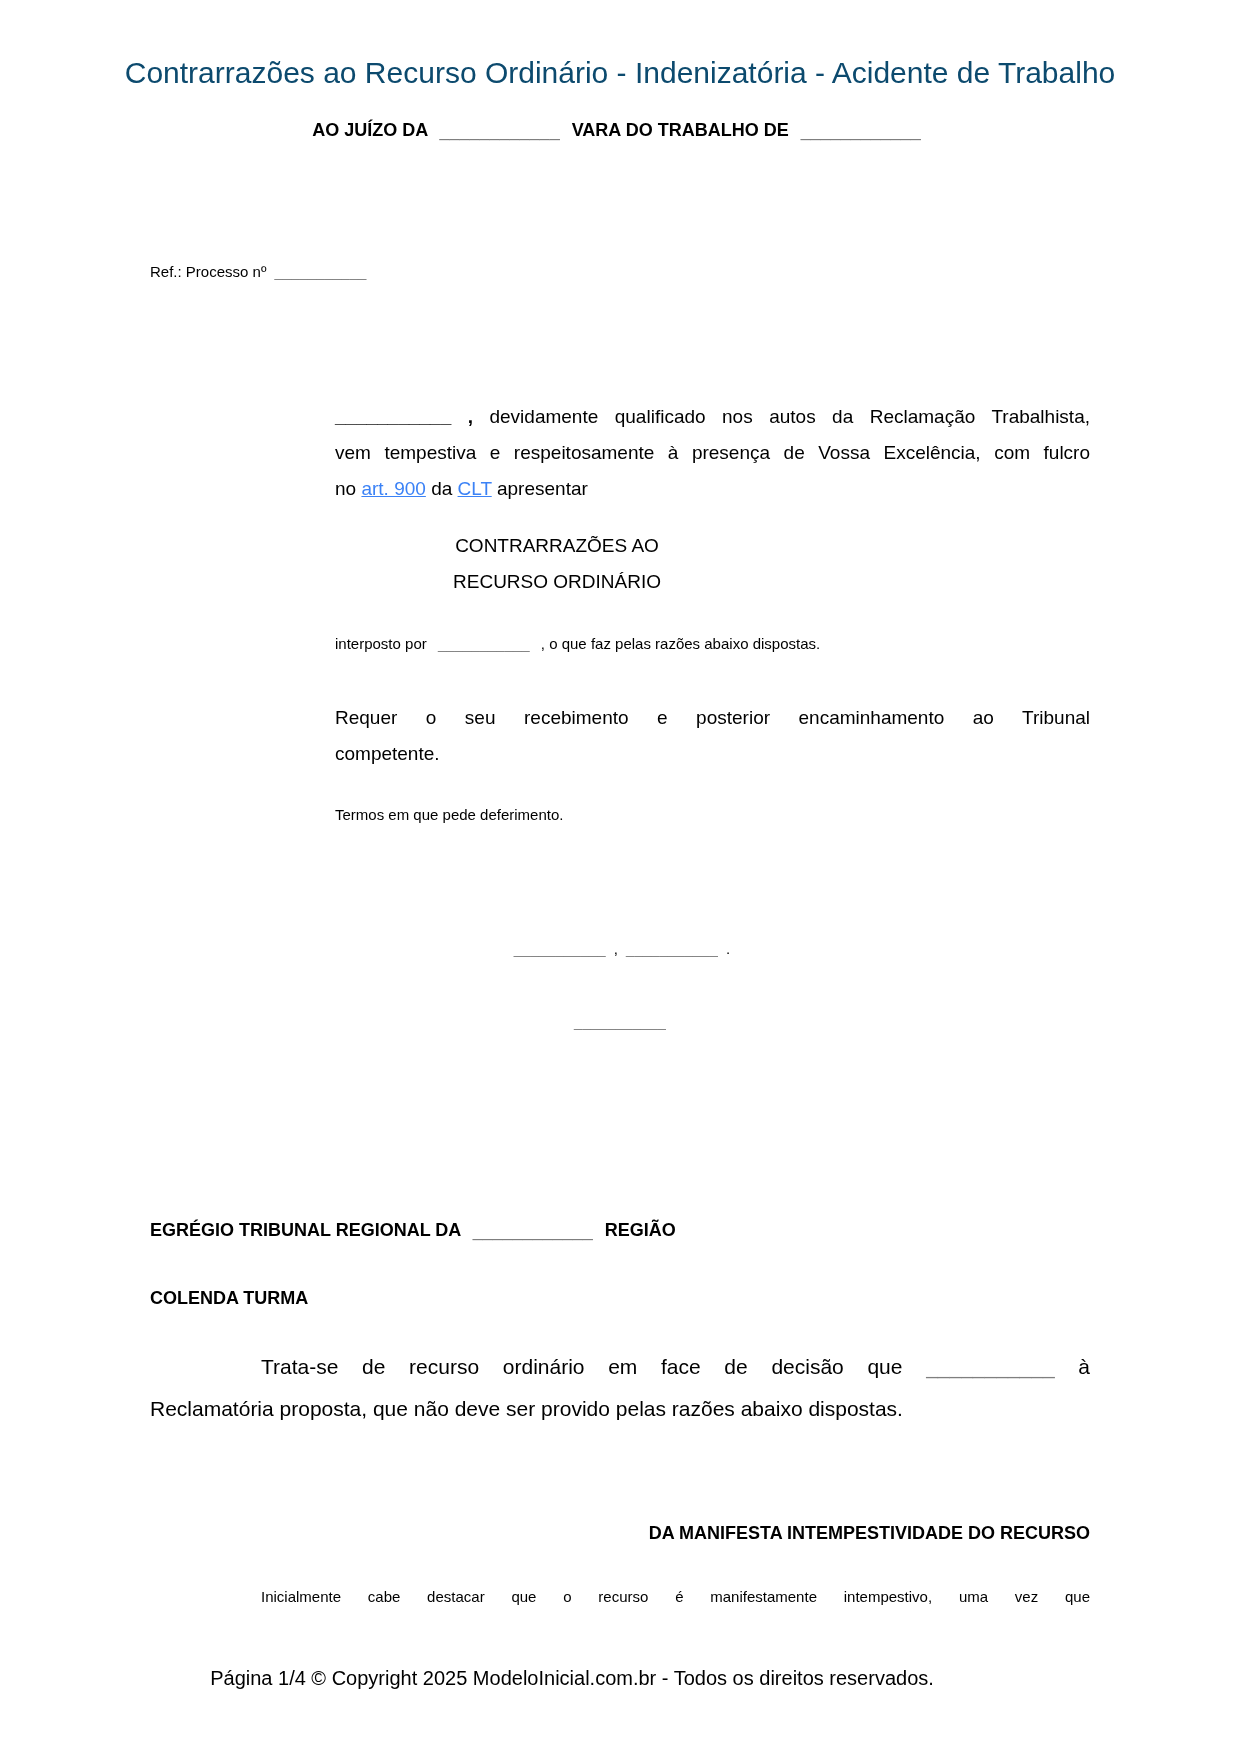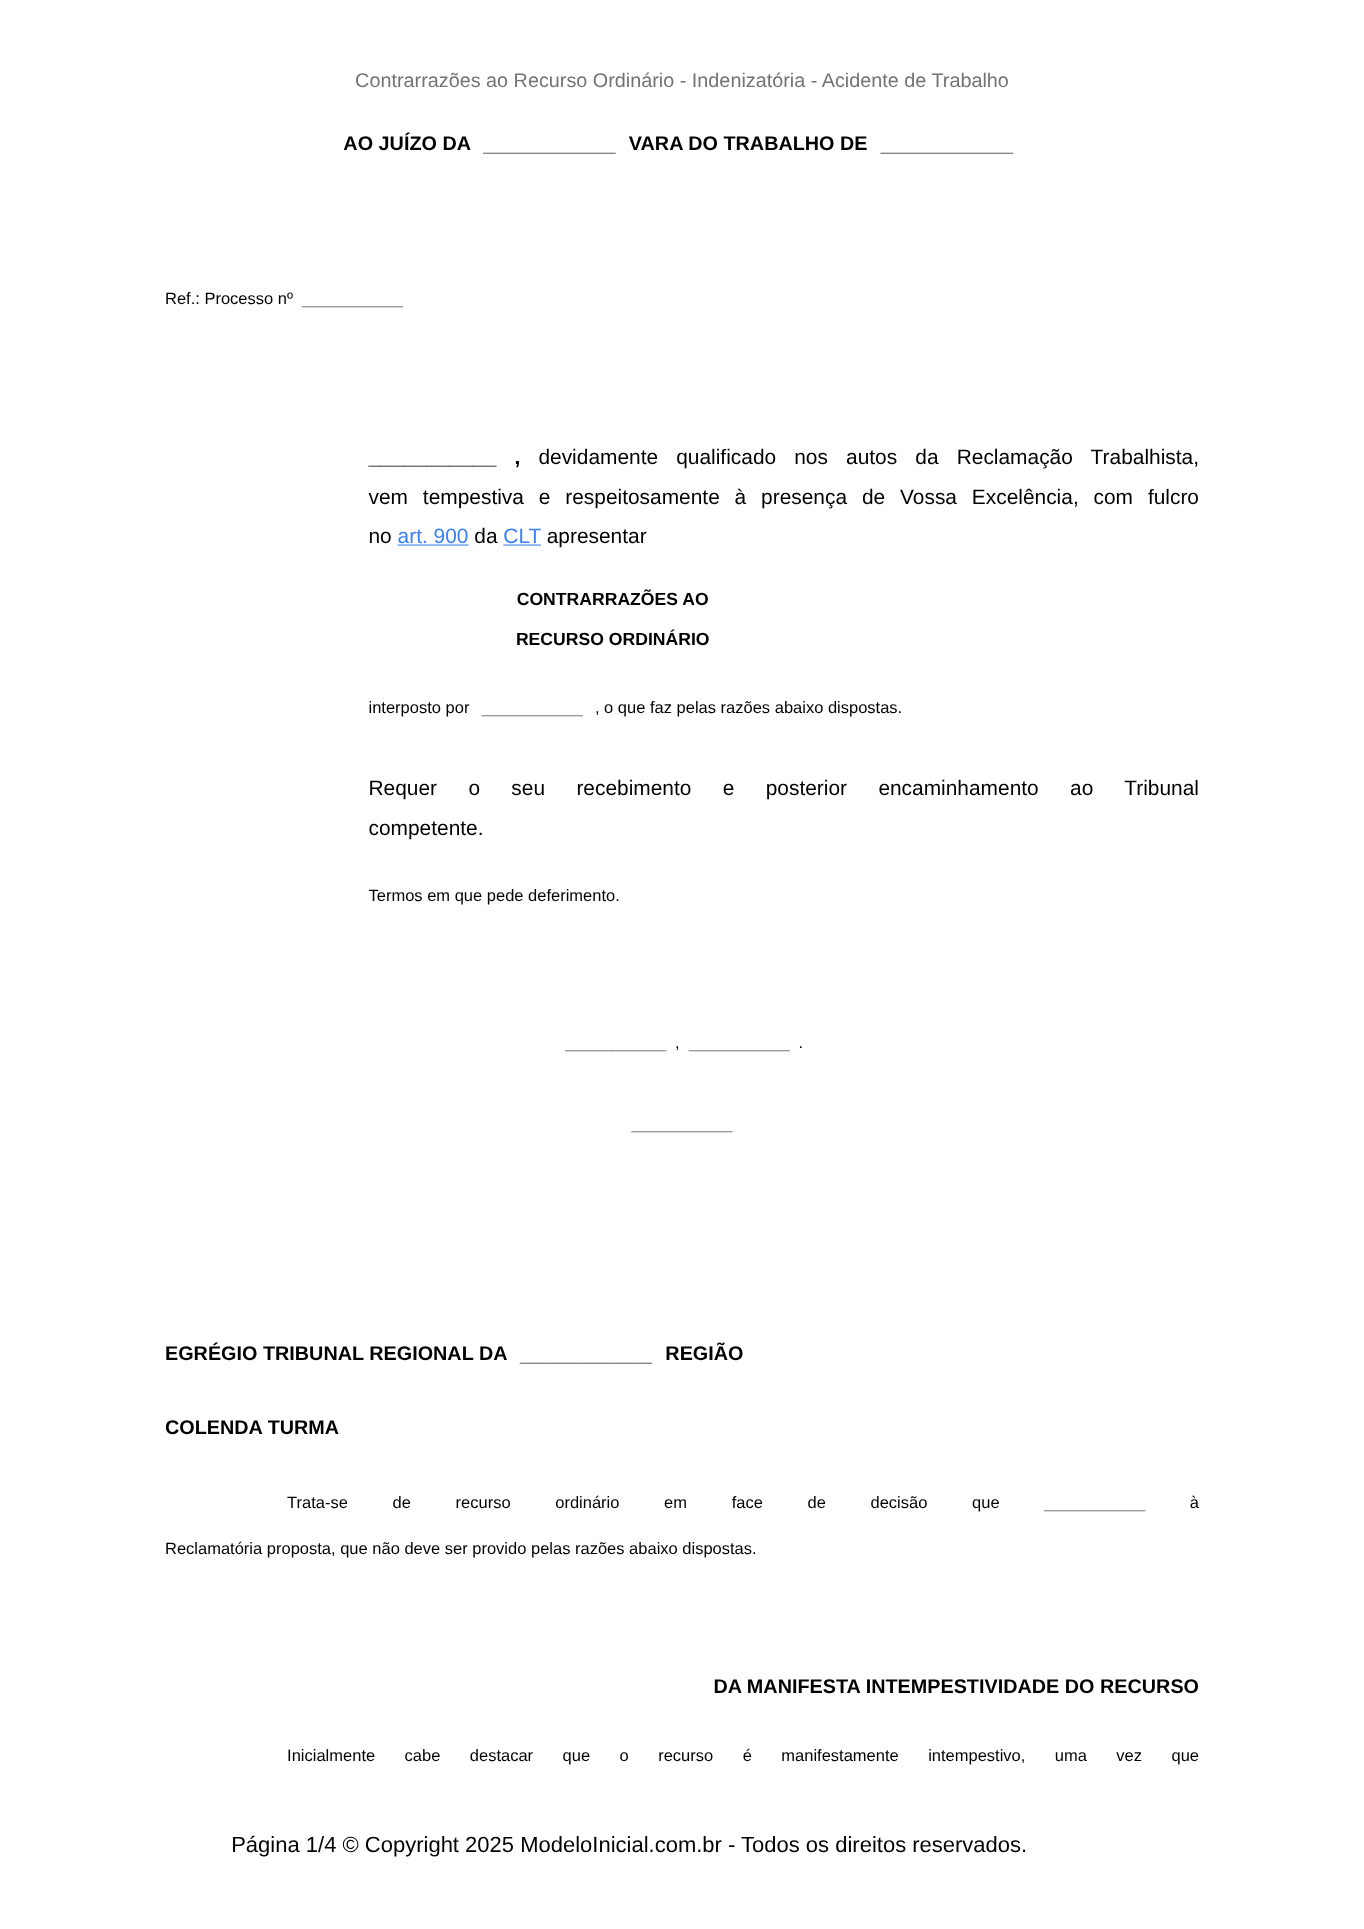--- a/index.html
+++ b/index.html
@@ -9,31 +9,31 @@
     height: 1754px;
     background: #ffffff;
     color: #000000;
     font-family: "Liberation Sans", sans-serif;
     overflow: hidden;
   }
   .abs { position: absolute; }
   .body-text { font-size: 15px; line-height: 24px; }
   .para { font-size: 19px; line-height: 36px; }
   .bold-header { font-size: 18px; font-weight: bold; line-height: 24px; }
-  .title { font-size: 18px; line-height: 26px; color: #737373; }
+  .title { font-size: 30px; line-height: 26px; color: #0c4a6e; }
   .footer { font-size: 20px; line-height: 24px; }
   .center { text-align: center; }
   .jl { text-align: justify; text-align-last: justify; }
   .blank { color: #7f7f7f; font-weight: normal; letter-spacing: 0; white-space: nowrap; }
   .blank-black { color: #000000; font-weight: bold; white-space: nowrap; }
   .blank-m { margin: 0 7px; }
   .blank-s { margin: 0 4px; }
   .link { color: #3b82f6; text-decoration: underline; cursor: pointer; }
   .bcomma { font-weight: bold; }
-  .heading { font-size: 16px; font-weight: bold; line-height: 36px; }
+  .heading { font-size: 19px; font-weight: normal; line-height: 36px; }
 </style>
 </head>
 <body>
 
 <div class="page">
 
   <div class="abs title center" style="top:60px; left:0; width:1240px;">Contrarrazões ao Recurso Ordinário - Indenizatória - Acidente de Trabalho</div>
 
   <div class="abs bold-header" style="top:118px; left:150px; width:940px;text-align:center;">
     <span>AO JUÍZO DA</span>
@@ -95,21 +95,21 @@
   </div>
 
   <div class="abs bold-header" style="top:1218px; left:150px; width:940px;">
     <span>EGRÉGIO TRIBUNAL REGIONAL DA</span>
     <span class="blank blank-m">____________</span>
     <span>REGIÃO</span>
   </div>
 
   <div class="abs bold-header" style="top:1286px; left:150px; width:940px;">COLENDA TURMA</div>
 
-  <div class="abs" style="top:1346px; left:150px; width:940px; font-size:15px; line-height:42px;">
+  <div class="abs" style="top:1346px; left:150px; width:940px; font-size:21px; line-height:42px;">
     <div class="jl" style="text-indent:111px;">
       <span>Trata-se de recurso ordinário em face de decisão que</span>
       <span class="blank">___________</span>
       <span>à</span>
     </div>
     <div>Reclamatória proposta, que não deve ser provido pelas razões abaixo dispostas.</div>
   </div>
 
 
   <div class="abs bold-header" style="top:1521px; left:150px; width:940px;text-align:right;">DA MANIFESTA INTEMPESTIVIDADE DO RECURSO</div>

